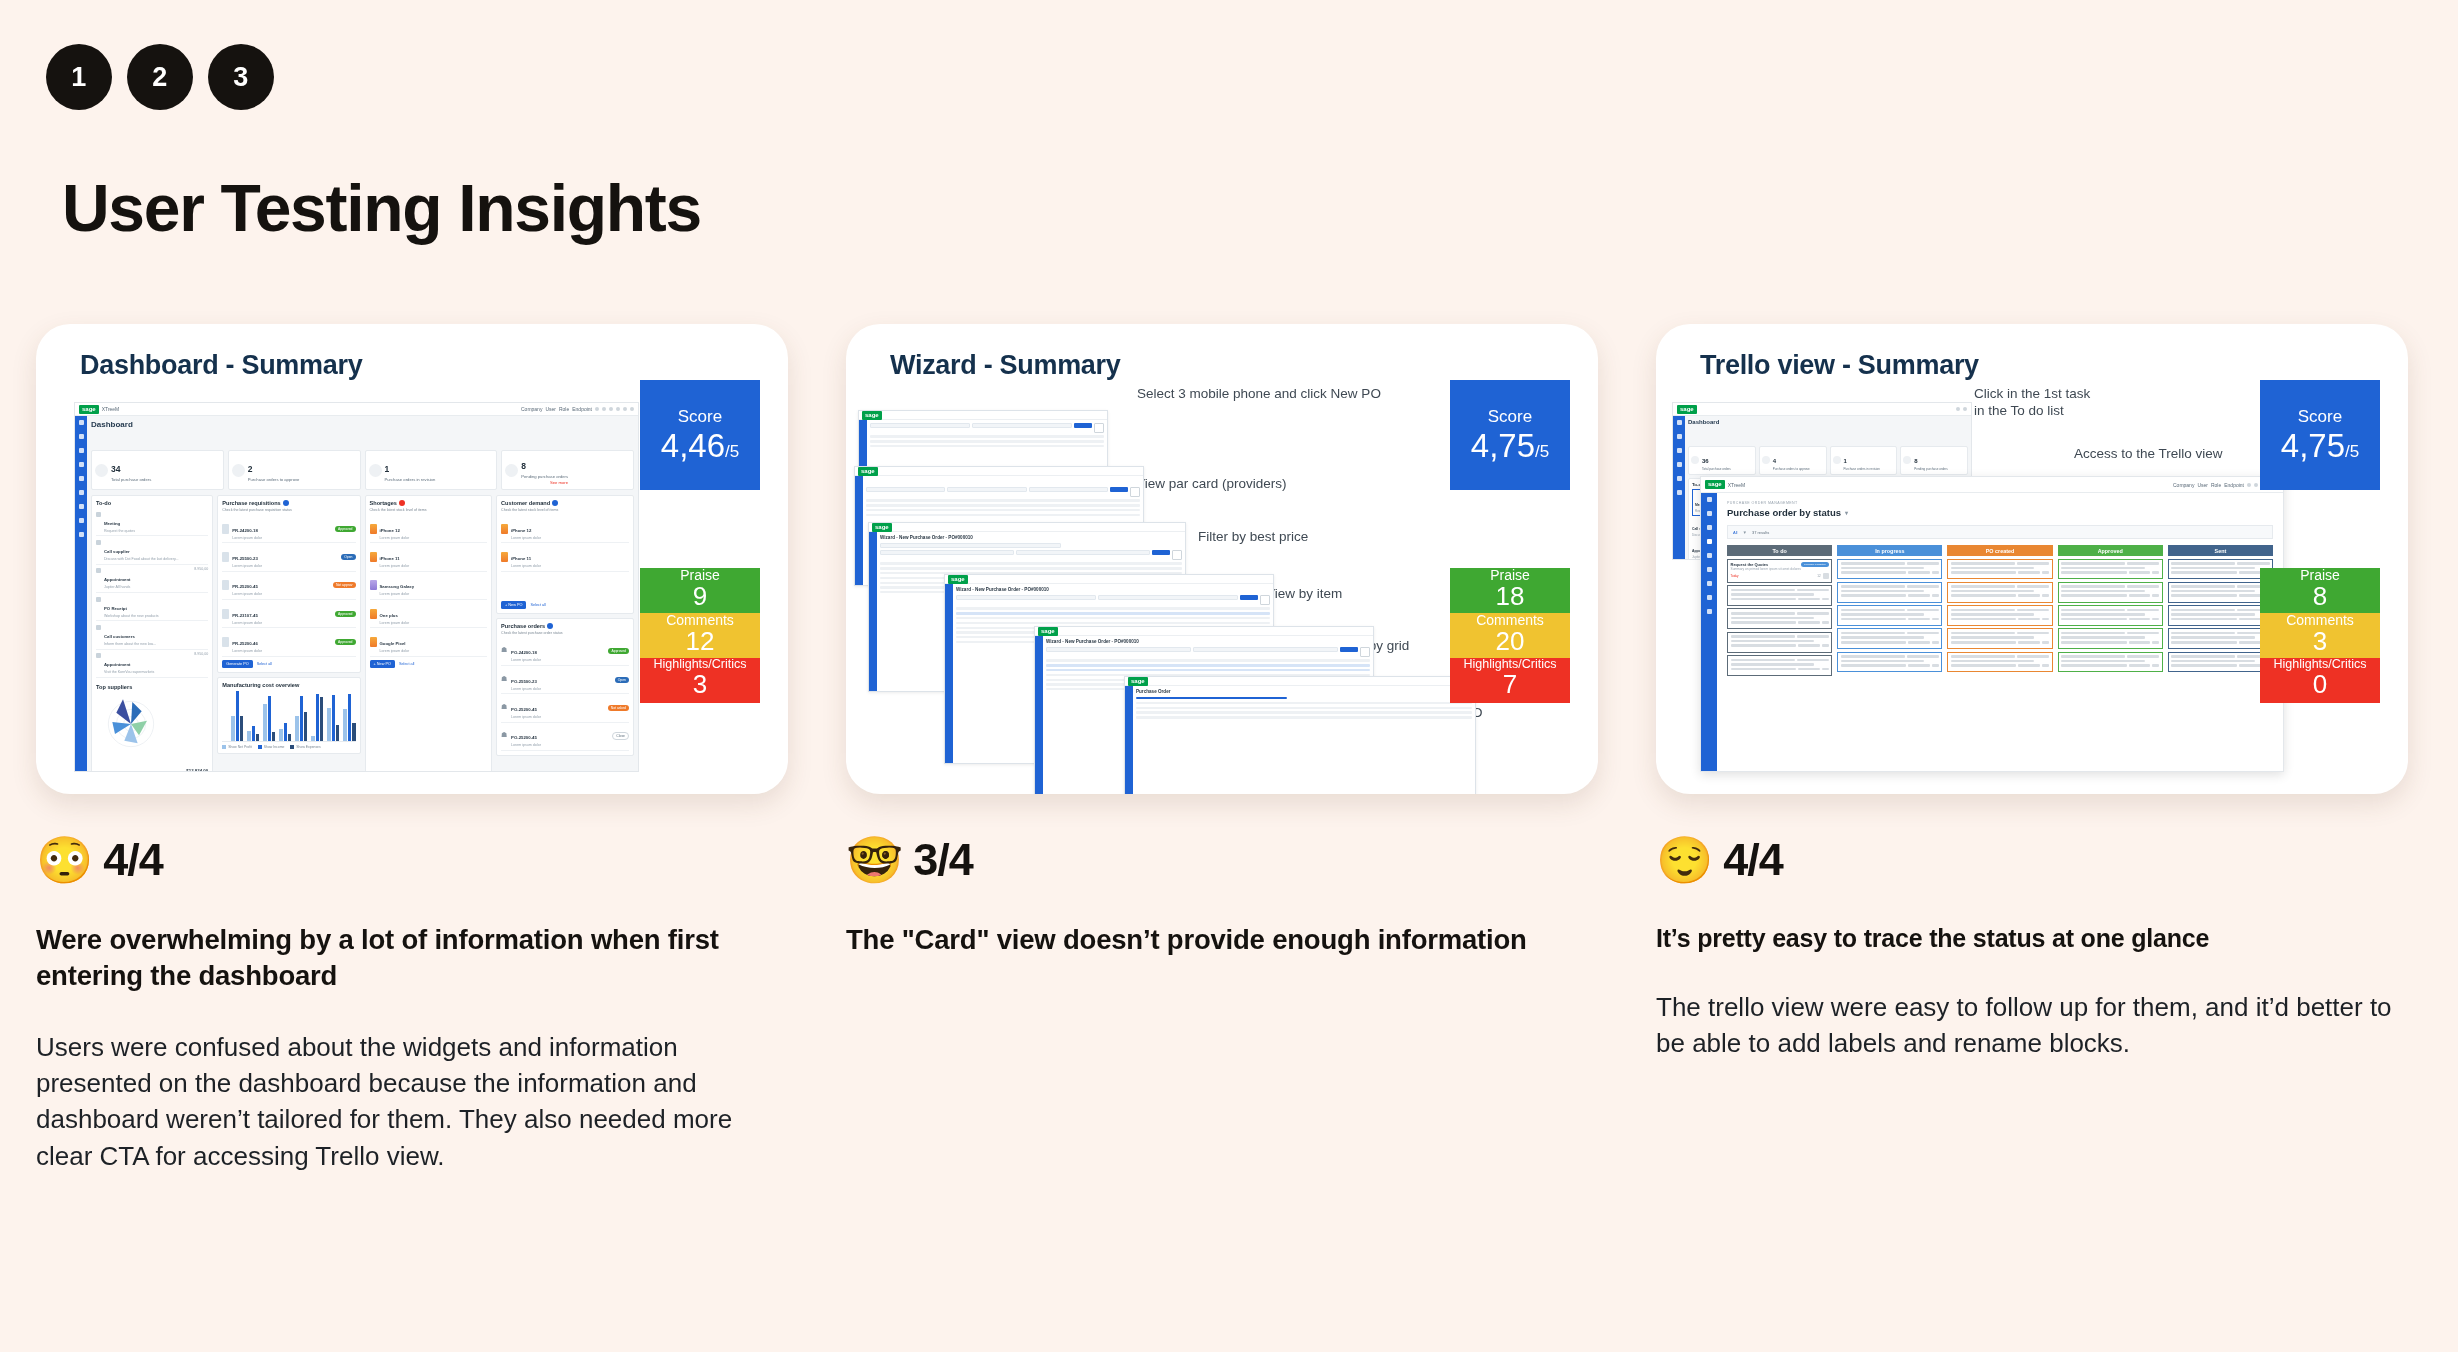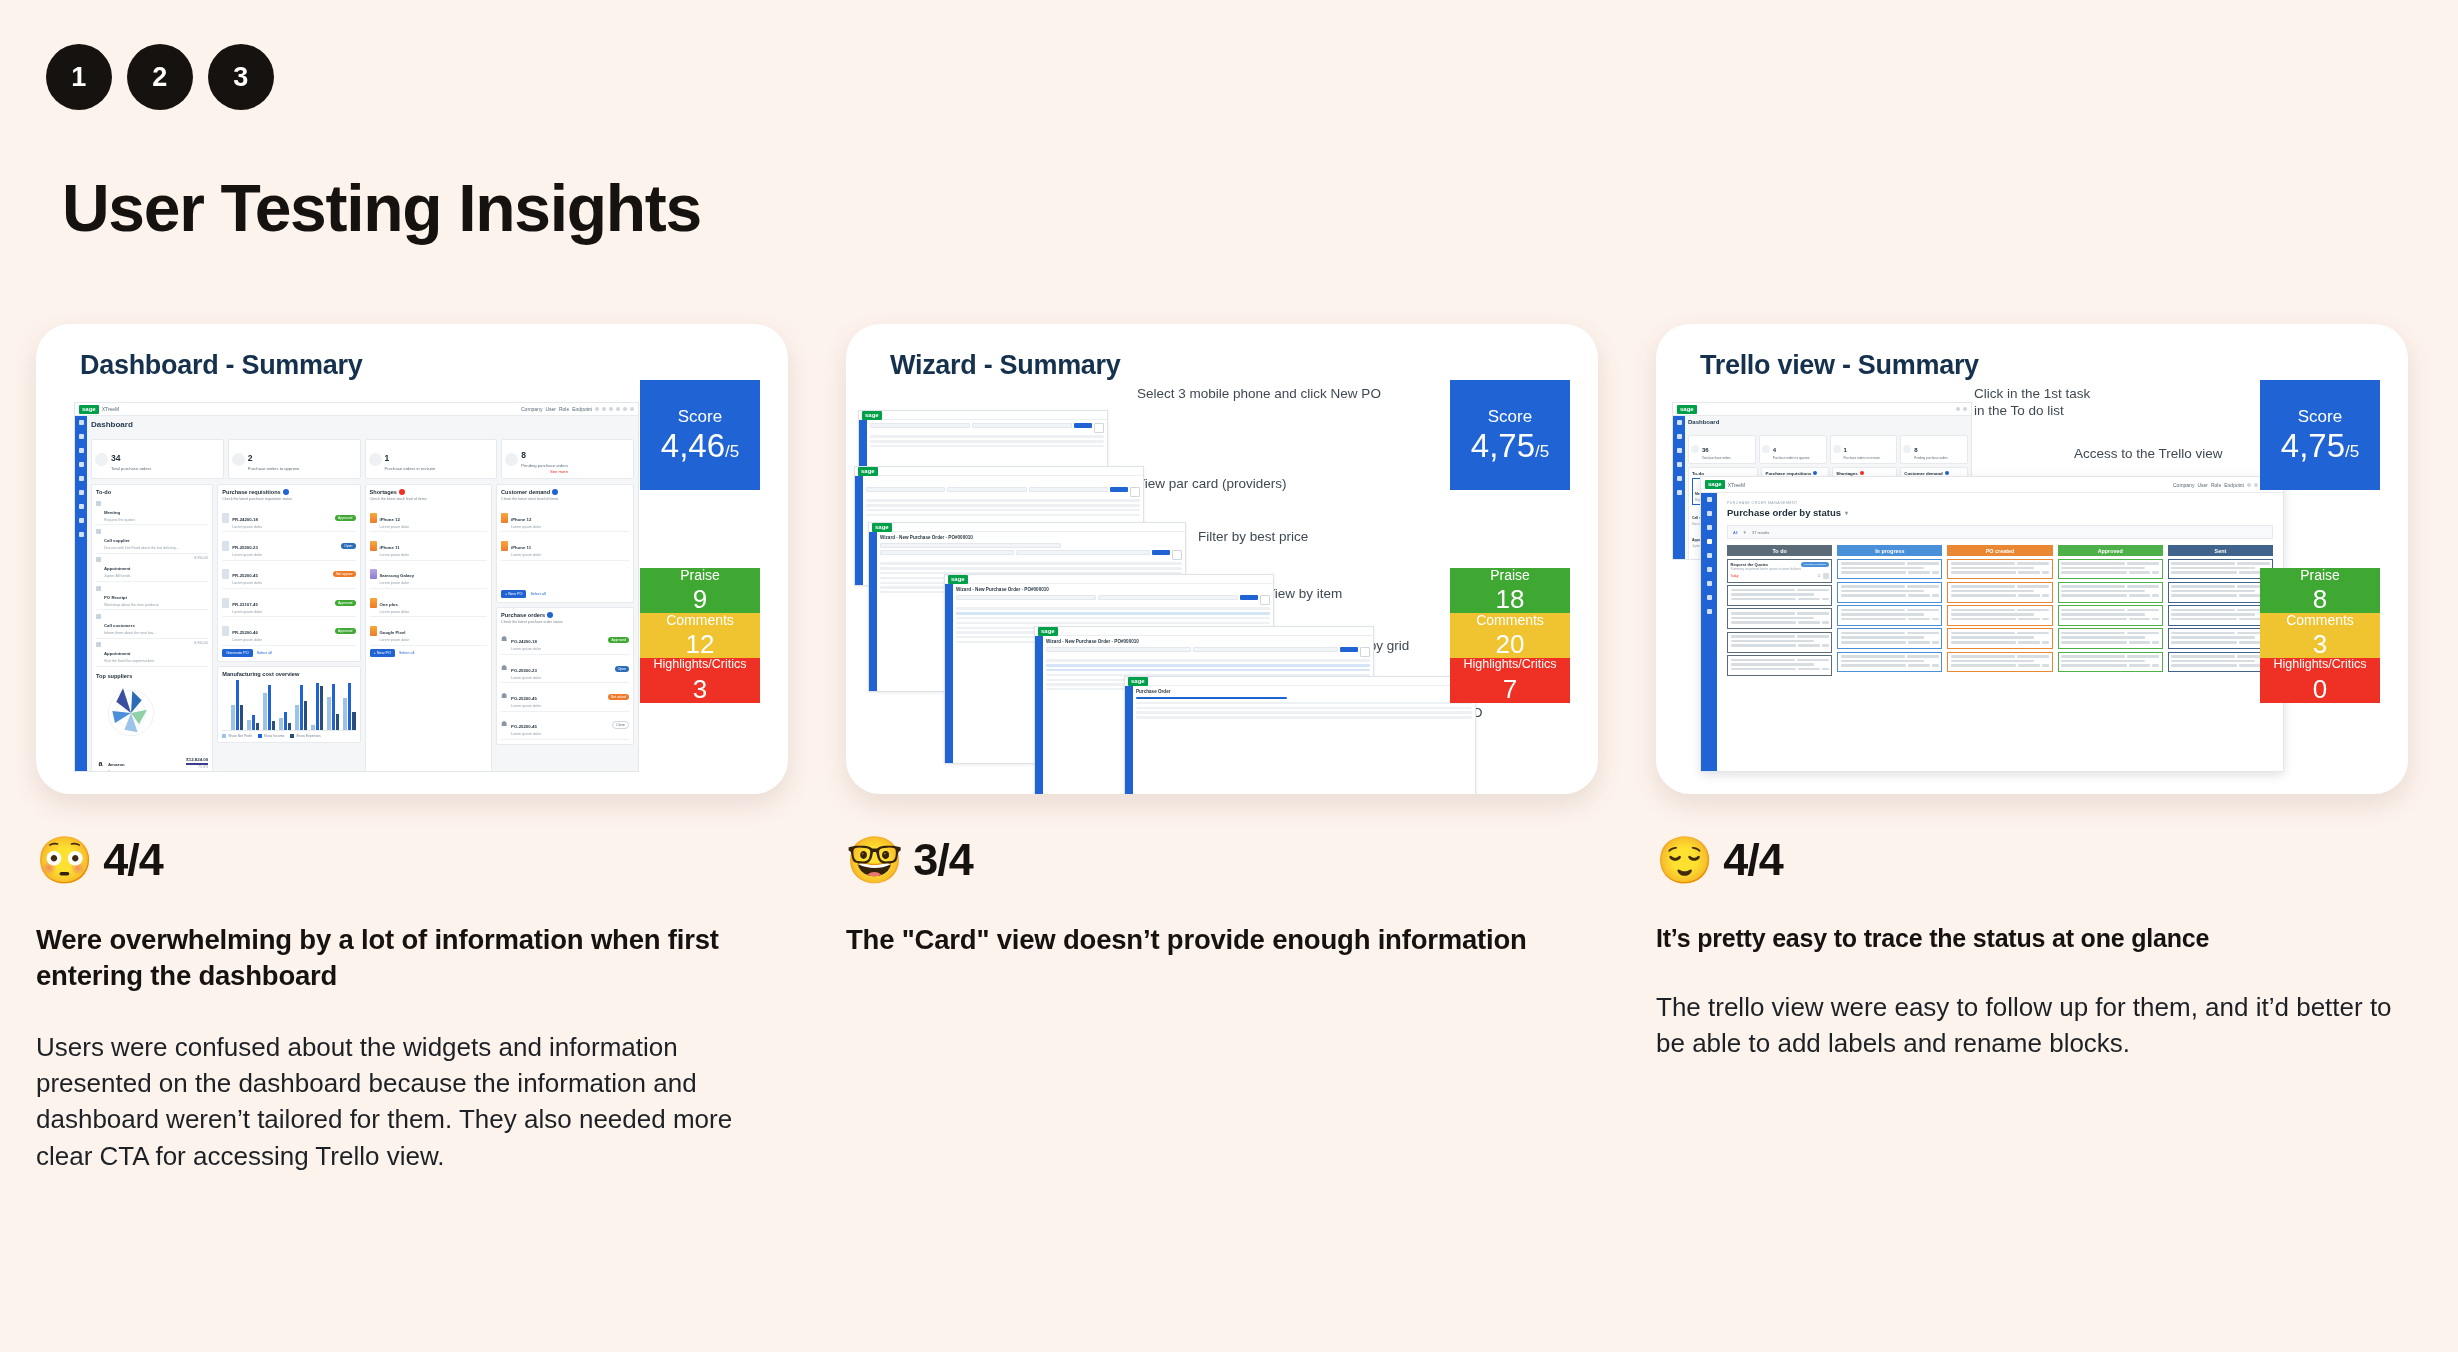--- a/index.html
+++ b/index.html
@@ -55,41 +55,41 @@
   
   .metrics { position: absolute; right: 28px; top: 56px; width: 120px; }
   .m-score {
     background: #1f63d4; color: #fff; height: 110px; width: 120px;
     display: flex; flex-direction: column; align-items: center; justify-content: center;
   }
   .m-score .lab { font-size: 17px; font-weight: 300; line-height: 1; margin-bottom: 4px; }
   .m-score .val { font-size: 33px; font-weight: 300; line-height: 1; }
   .m-score .val sub { font-size: 17px; vertical-align: baseline; }
   .m-gap { height: 78px; }
-  .m-row { width: 120px; height: 45px; color: #fff; display: flex; flex-direction: column; align-items: center; justify-content: space-between; }
+  .m-row { width: 120px; height: 45px; color: #fff; display: flex; flex-direction: column; align-items: center; justify-content: flex-start; }
   .m-row .lab { font-size: 14px; font-weight: 300; line-height: 1.05; }
   .m-row .val { font-size: 26px; font-weight: 300; line-height: 1.05; }
   .m-praise { background: #3fa832; }
   .m-comments { background: #f0c330; }
   .m-crit { background: #ee3124; }
   .m-crit .lab { font-size: 12.5px; }
 
   
   .mock { position: absolute; border: 1px solid #e3e7eb; background: #fff; overflow: hidden; }
   .mock-top { height: 13px; background: #fff; border-bottom: 1px solid #e8ecef; display: flex; align-items: center; padding: 0 4px; gap: 3px; }
   .sage { font-size: 6px; font-weight: 700; color: #fff; background: #00a04a; padding: 0px 3px; border-radius: 1px; line-height: 1.5; }
   .mock-top .tlabel { font-size: 5px; color: #5a6a78; }
   .mock-top .spacer { flex: 1; }
   .mock-top .tdots { display: flex; gap: 3px; }
   .mock-top .tdot { width: 4px; height: 4px; border-radius: 50%; background: #cfd6dc; }
   .mock-body { display: flex; height: calc(100% - 13px); }
   .mock-rail { width: 12px; background: #1f63d4; display: flex; flex-direction: column; align-items: center; padding-top: 4px; gap: 9px; }
   .mock-rail i { width: 5px; height: 5px; background: rgba(255,255,255,.8); border-radius: 1px; display: block; }
   .mock-main { flex: 1; background: #f4f6f8; padding: 4px; overflow: hidden; }
-  .mock-h { font-size: 8px; font-weight: 700; color: #263b50; margin-bottom: 10px; }
+  .mock-h { font-size: 8px; font-weight: 700; color: #263b50; margin-bottom: 21px; }
 
   .kpis { display: flex; gap: 4px; margin-bottom: 5px; }
   .kpi { flex: 1; background: #fff; border: 1px solid #e6eaee; border-radius: 2px; padding: 4px 3px; display: flex; gap: 3px; align-items: center; }
   .kpi .ring { width: 13px; height: 13px; border-radius: 50%; background: #eef1f4; flex: none; }
   .kpi .num { font-size: 8.5px; font-weight: 700; color: #22303c; line-height: 1; }
   .kpi .cap { font-size: 4.2px; color: #5e6e7c; line-height: 1.2; margin-top: 1px; }
 
   .widgets { display: flex; gap: 4px; }
   .w { background: #fff; border: 1px solid #e6eaee; border-radius: 2px; padding: 4px; }
   .w-title { font-size: 5.6px; font-weight: 700; color: #22303c; display: flex; align-items: center; gap: 2px; margin-bottom: 2px; }

